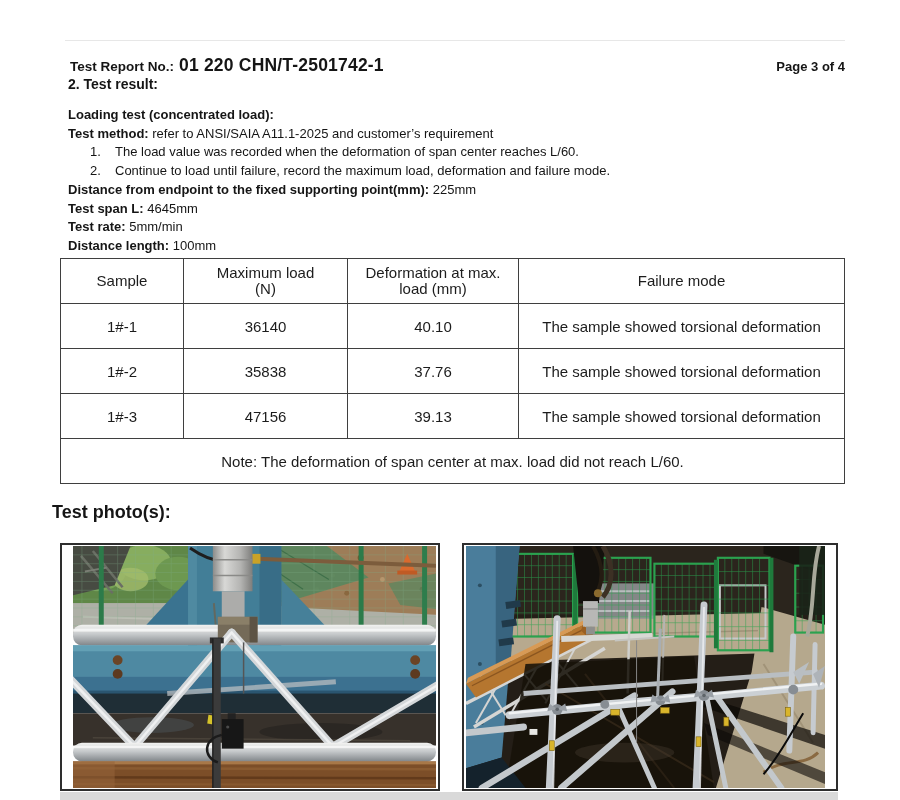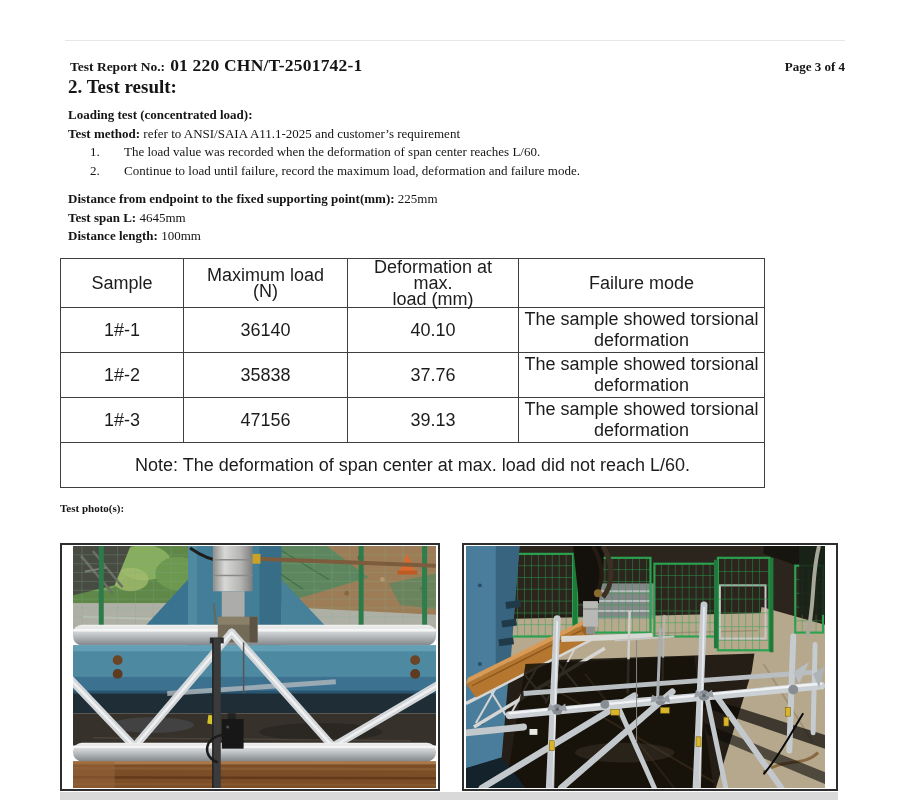--- a/index.html
+++ b/index.html
@@ -2,44 +2,44 @@
 <html><head>
 <meta charset="utf-8">
 <style>
   html,body{margin:0;padding:0;}
   body{
     width:900px;height:800px;position:relative;overflow:hidden;
     background:#ffffff;color:#151515;
     font-family:"Liberation Sans", sans-serif;
     -webkit-font-smoothing:antialiased;
   }
-  .abs{position:absolute;font-family:Liberation Serif, serif;}
+  .abs{position:absolute;}
   
   .header-row{left:70px;top:11px;width:775px;display:flex;align-items:baseline;}
   .hdr-label{font-weight:bold;font-size:13.5px;}
   .hdr-no{font-weight:bold;font-size:17.5px;margin-left:5px;letter-spacing:.2px;}
   .hdr-page{margin-left:auto;font-weight:bold;font-size:13px;margin-top:48px;}
   .hdr-rule{left:65px;top:40px;width:780px;height:1px;background:#e7e7e7;}
   
-  .section-title{left:68px;top:76px;font-size:19px;font-weight:bold;}
+  .section-title{left:68px;top:76px;font-size:14px;font-weight:bold;}
   .body-block{left:68px;top:106px;width:782px;font-size:13px;line-height:18.5px;}
   .bl{white-space:nowrap;}
   .bl b{font-weight:bold;text-align:center;}
   .step{display:flex;}
   .step-num{width:25px;margin-left:22px;}
-  .step-text{flex:1;margin-left:9px;}
-  .params{margin-top:10px;}
+  .step-text{flex:1;}
+  .params{margin-top:1px;}
   
-  table.results{position:absolute;left:60px;top:258px;width:705px;border-collapse:collapse;font-size:18px;table-layout:fixed;}
+  table.results{position:absolute;left:60px;top:258px;width:785px;border-collapse:collapse;font-size:15px;table-layout:fixed;}
   table.results th,table.results td{border:1.6px solid #3f3f3f;text-align:center;vertical-align:middle;padding:0 4px;font-weight:normal;color:#1c1c1c;}
   table.results th{height:44px;white-space:pre-line;line-height:16px;}
   table.results td{height:44px;margin-left:24px;}
   td.note-cell{text-align:left;height:41px;padding-left:3px;}
   
-  .photos-title{left:60px;top:502px;font-size:11px;font-weight:bold;}
+  .photos-title{left:52px;top:502px;font-size:18px;font-weight:bold;}
   .photo-box{top:543px;height:248px;border:2px solid #2e2e2e;background:#fff;box-sizing:border-box;position:absolute;}
   .photo-box svg{width:100%;height:100%;display:block;}
   .photo-left{left:60px;width:380px;padding:1px 2px 1px 11px;}
   .photo-right{left:462px;width:376px;padding:1px 11px 1px 2px;}
   .bottom-strip{left:60px;top:792px;width:778px;height:8px;background:#d9d9d9;}
 </style>
 </head>
 <body>
 
 <div class="abs header-row">
@@ -66,20 +66,24 @@
     <span class="step-text">Continue to load until failure, record the maximum load, deformation and failure mode.</span>
   </div>
   <div class="params">
     <div class="bl">
       <b>Distance from endpoint to the fixed supporting point(mm):</b>
       <span>225mm</span>
     </div>
     <div class="bl">
       <b>Test span L:</b>
       <span>4645mm</span>
+    </div>
+    <div class="bl">
+      <b>Test rate:</b>
+      <span>5mm/min</span>
     </div>
     <div class="bl">
       <b>Distance length:</b>
       <span>100mm</span>
     </div>
   </div>
 </div>
 
 <table class="results">
   <colgroup>

